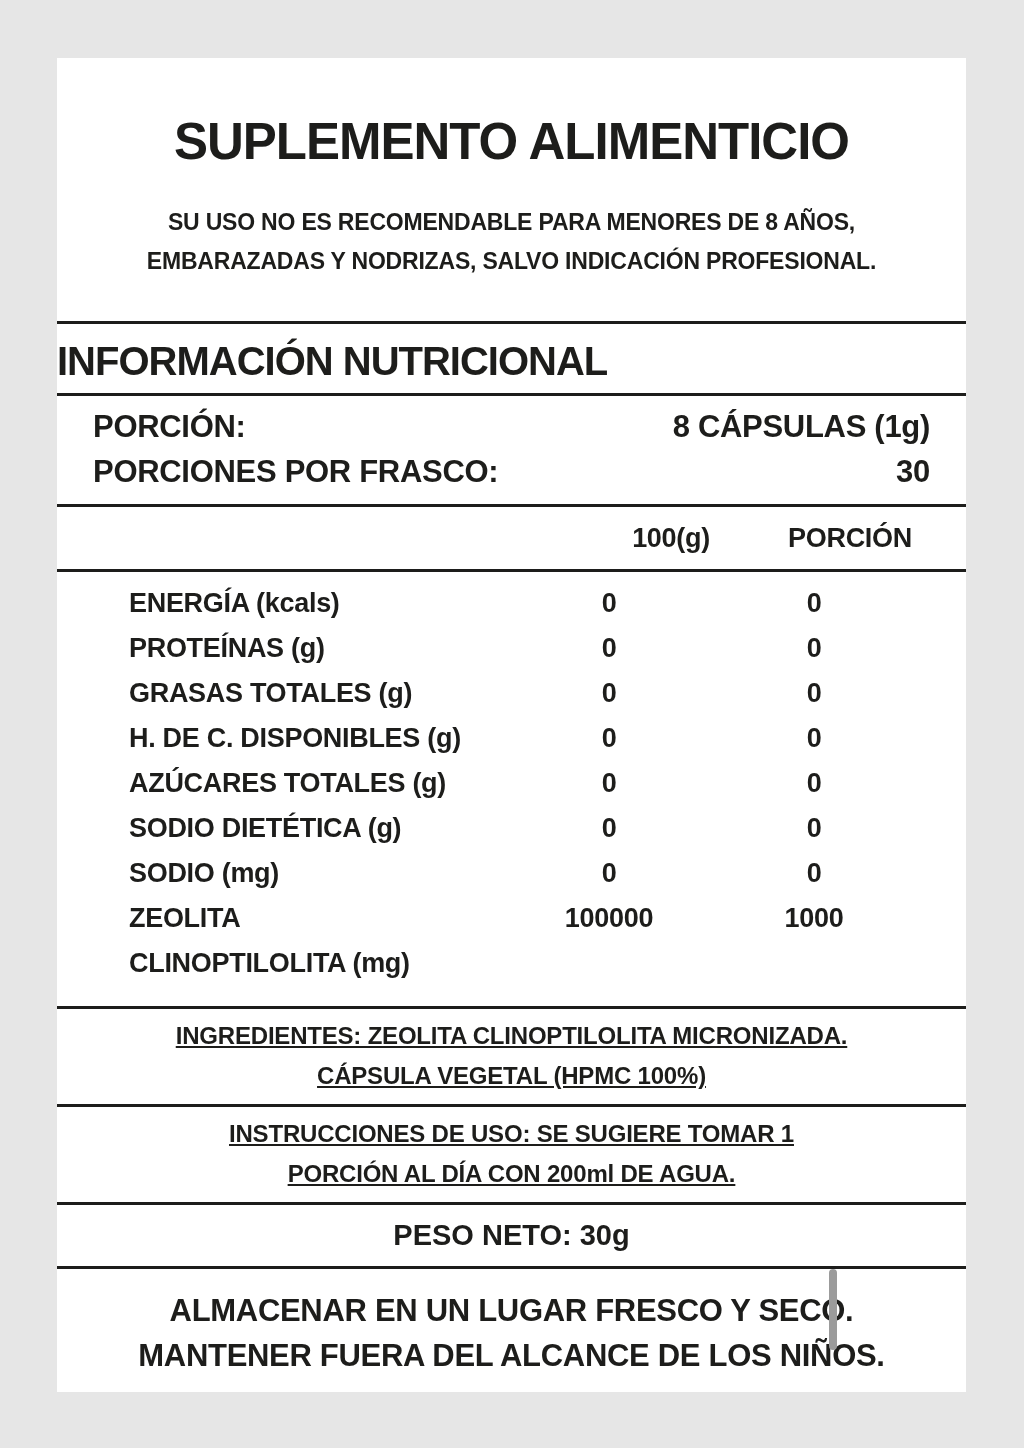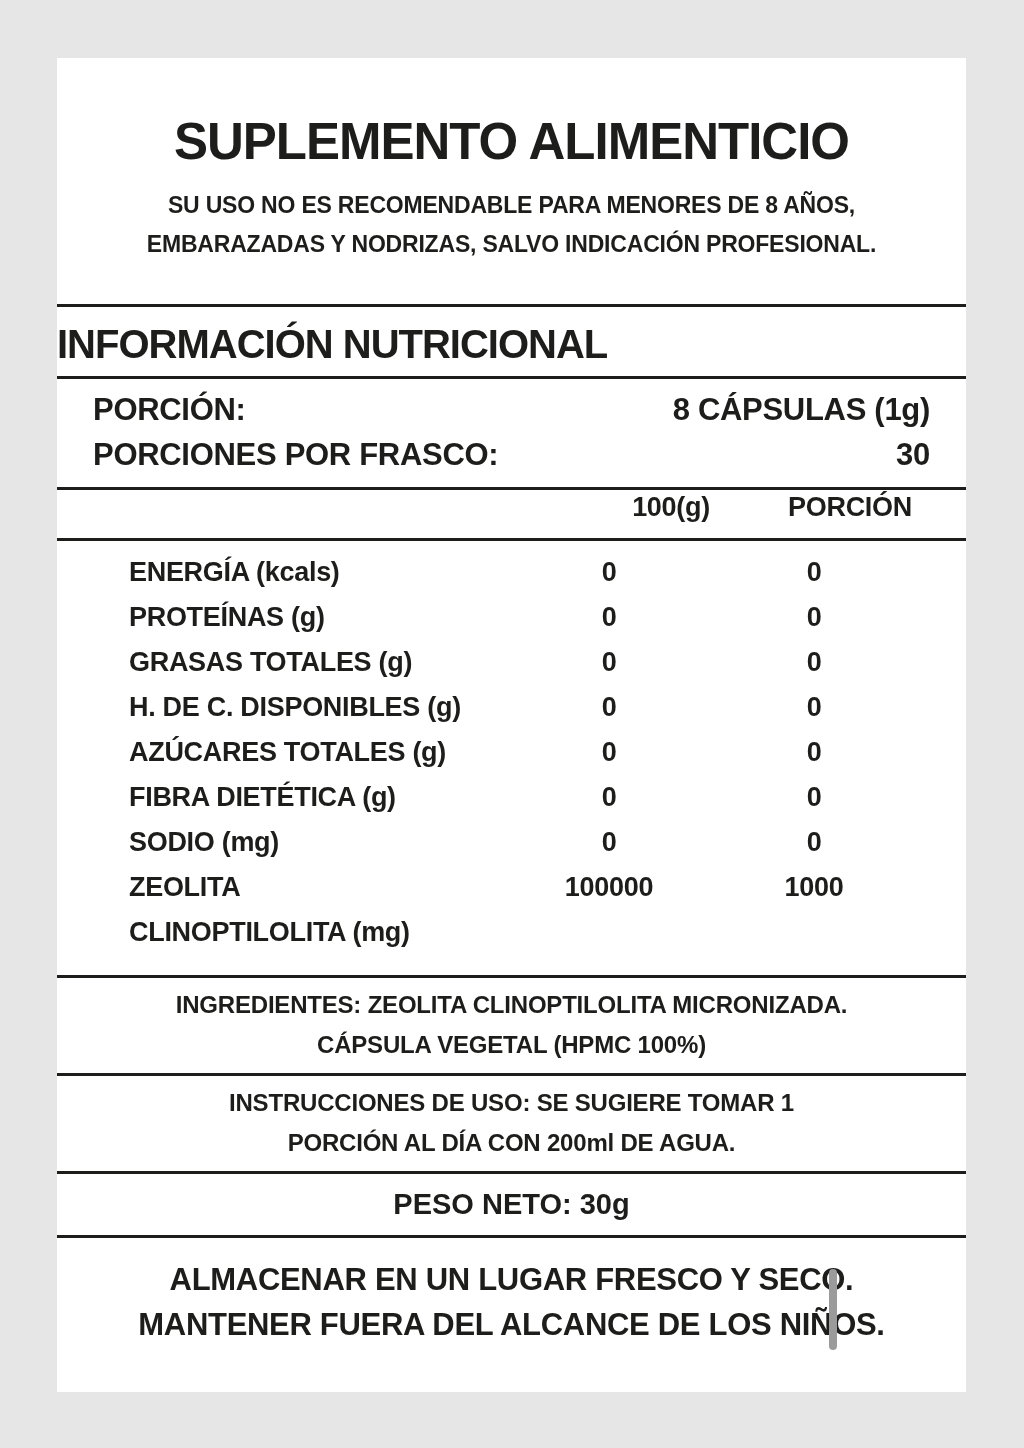--- a/index.html
+++ b/index.html
@@ -19,48 +19,48 @@
     width: 909px; height: 1334px;
     background: #ffffff;
     display: flex; flex-direction: column;
   }
 
   .rule { width: 100%; height: 3px; background: #1d1d1b; flex: none; }
 
   
   .hdr { text-align: center; padding: 56px 28px 40px; }
   .hdr .title { font-size: 51px; letter-spacing: -1px; line-height: 1.1; }
-  .hdr .warning { font-size: 23px; line-height: 39px; margin-top: 16px; white-space: pre-line; letter-spacing: -0.2px; }
+  .hdr .warning { font-size: 23px; line-height: 39px; margin-top: 33px; white-space: pre-line; letter-spacing: -0.2px; }
 
   
   .section-title { text-align: left; font-size: 40px; line-height: 48px; padding: 13px 0 8px; letter-spacing: -1px; }
 
   
   .serving { padding: 8px 36px 10px; font-size: 31px; }
   .serving .line { display: flex; justify-content: space-between; line-height: 45px; letter-spacing: -0.3px; }
 
   
   .t-head, .t-row {
     display: grid;
     grid-template-columns: 1fr 160px 160px;
     column-gap: 45px;
     padding: 0 36px;
     font-size: 27px;
     letter-spacing: -0.3px;
   }
-  .t-head { padding-top: 0; padding-bottom: 14px; gap: 19px; }
+  .t-head { padding-top: 14px; padding-bottom: 14px; gap: 19px; }
   .t-head .col { text-align: center; line-height: 34px; }
   .t-body { padding: 9px 36px 20px; }
   .t-row { line-height: 45px; align-items: start; }
   .t-row .name { white-space: pre-line; }
   .t-row .val { text-align: center; }
 
   
   .block { text-align: center; white-space: pre-line; }
-  .ingredients, .instructions { font-size: 24px; line-height: 40px; padding: 7px 22px 8px; letter-spacing: -0.2px; }
+  .ingredients, .instructions { font-size: 24px; line-height: 40px; padding: 7px 22px 8px; letter-spacing: -0.2px; text-decoration: underline; }
   .net-weight { font-size: 29px; line-height: 30px; padding: 15px 0 16px; }
   .storage { font-size: 31px; line-height: 45px; padding: 19px 16px 17px; letter-spacing: -0.3px; }
 
   
   .scroll-thumb {
     position: absolute;
     right: 7px; top: 1269px;
     width: 8px; height: 81px;
     background: #9b9b9b;
     border-radius: 4px;
@@ -126,21 +126,21 @@
         <span class="name">H. DE C. DISPONIBLES (g)</span>
         <span class="val">0</span>
         <span class="val">0</span>
       </div>
       <div class="t-row">
         <span class="name">AZÚCARES TOTALES (g)</span>
         <span class="val">0</span>
         <span class="val">0</span>
       </div>
       <div class="t-row">
-        <span class="name">FIBRA DIETÉTICA (g)</span>
+        <span class="name">SODIO DIETÉTICA (g)</span>
         <span class="val">0</span>
         <span class="val">0</span>
       </div>
       <div class="t-row">
         <span class="name">SODIO (mg)</span>
         <span class="val">0</span>
         <span class="val">0</span>
       </div>
       <div class="t-row">
         <span class="name">ZEOLITA

